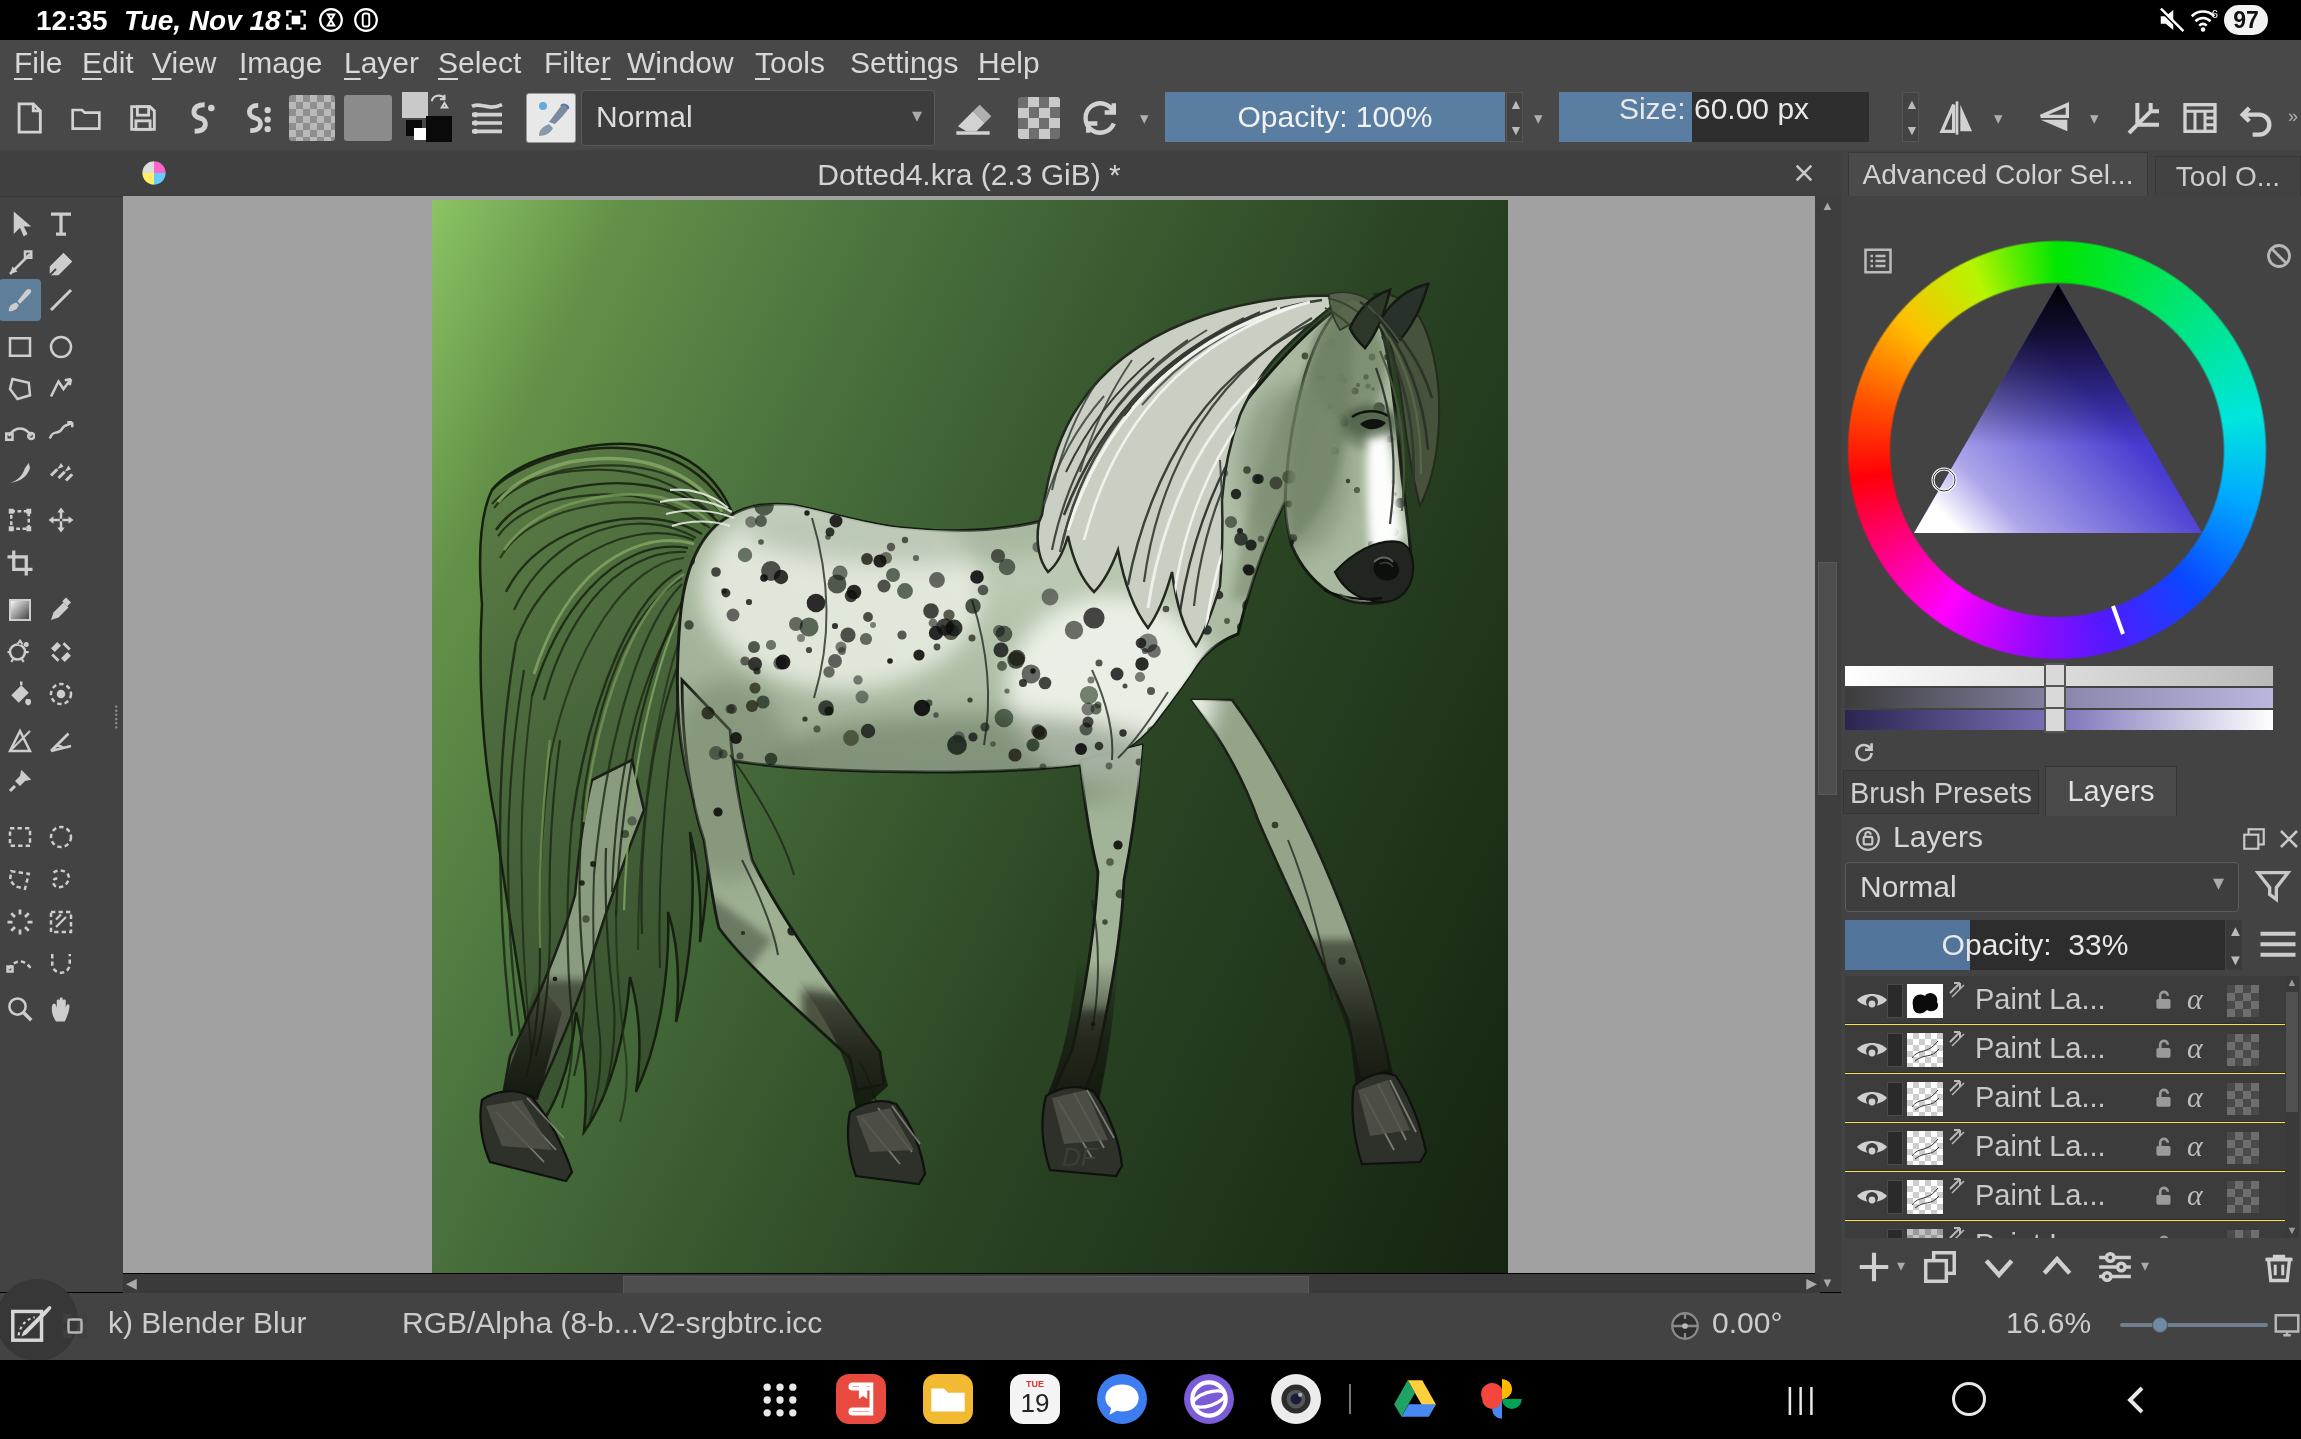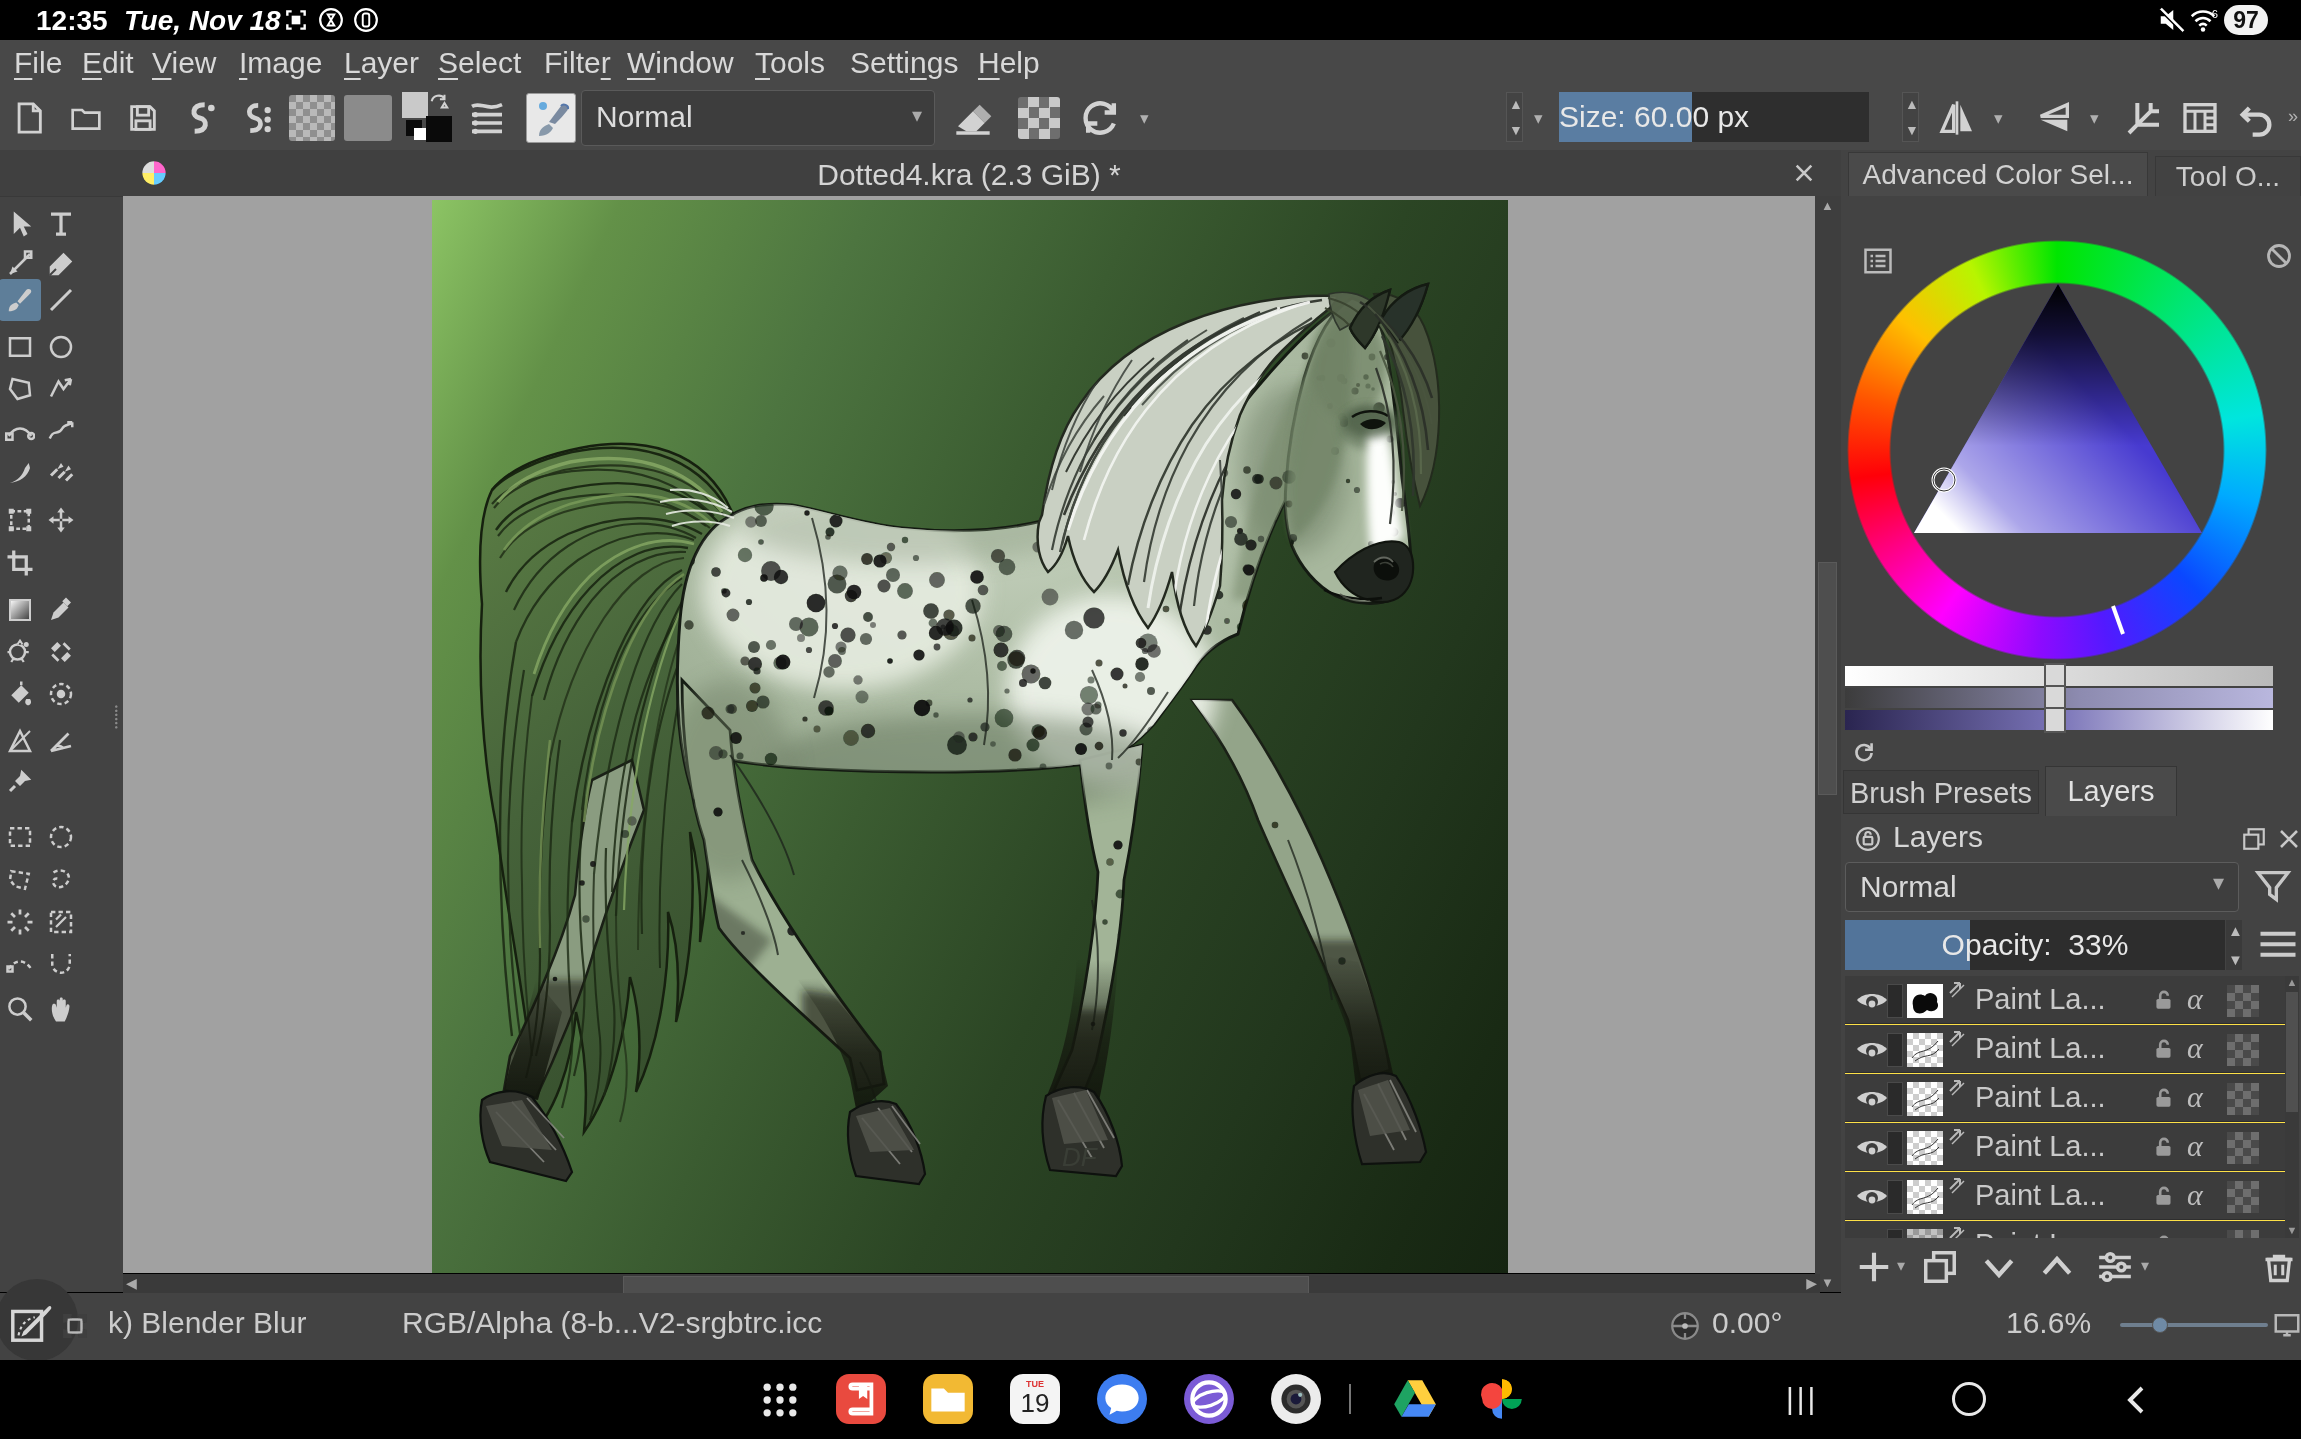--- a/index.html
+++ b/index.html
@@ -132,28 +132,31 @@
     <div style="position:absolute;left:950px;top:12px;width:46px;height:40px"><svg width="46" height="40" viewBox="0 0 24 24">
         <path d="M3 17 L12 8 L19 15 L14 20 H8 Z" fill="#d2d2d2"></path>
         <path d="M12 8 L16 4 L23 11 L19 15" fill="#d2d2d2" opacity="0.75"></path>
         <path d="M2 21 H22" stroke="#d2d2d2" stroke-width="2"></path>
       </svg></div>
     <div style="position:absolute;left:1018px;top:11px;width:42px;height:42px;background:repeating-conic-gradient(#c9c9c9 0% 25%, #6e6e6e 0% 50%) 0 0/21px 21px;border-radius:3px"></div>
     <div style="position:absolute;left:1078px;top:10px;width:46px;height:44px"><svg width="46" height="44" viewBox="0 0 24 24">
         <path d="M19 9 A8 8 0 1 0 19 15 M19 4 v5 h-5 M5 20 v-5 h5" stroke="#d2d2d2" stroke-width="2.4" fill="none"></path>
       </svg></div>
     <span style="position:absolute;left:1140px;top:22px;color:#b0b0b0;font-size:17px">▾</span>
+    <div style="position:absolute;left:1165px;top:6px;width:340px;height:50px;background:#5a7da2;color:#f2f2f2;font-size:30px;">
+      <span style="position:absolute;width:100%;text-align:center;top:8px">Opacity: 100%</span>
+    </div>
 <div style="position:absolute;left:1506px;top:6px;width:17px;height:50px;background:#434343;border:1px solid #555">
       <span style="position:absolute;left:2px;top:3px;color:#bbb;font-size:14px">▲</span>
       <span style="position:absolute;left:2px;bottom:3px;color:#bbb;font-size:14px">▼</span>
     </div>
 <span style="position:absolute;left:1534px;top:22px;color:#b0b0b0;font-size:17px">▾</span>
     <div style="position:absolute;left:1559px;top:6px;width:310px;height:50px;background:#2e2e2e;color:#e8e8e8;font-size:30px;">
 <div style="position:absolute;left:0;top:0;width:133px;height:50px;background:#5a7da2"></div>
-<span style="position:absolute;width:100%;text-align:left;top:8px">Size: 60.00 px</span>
+<span style="position:absolute;width:100%;text-align:center;top:0">Size: 60.00 px</span>
     </div>
 <div style="position:absolute;left:1902px;top:6px;width:17px;height:50px;background:#434343;border:1px solid #555">
       <span style="position:absolute;left:2px;top:3px;color:#bbb;font-size:14px">▲</span>
       <span style="position:absolute;left:2px;bottom:3px;color:#bbb;font-size:14px">▼</span>
     </div>
     <div style="position:absolute;left:1937px;top:10px;width:40px;height:44px"><svg width="40" height="44" viewBox="0 0 24 24">
         <path d="M10 4 V20 H3 Z" fill="none" stroke="#d2d2d2" stroke-width="2"></path>
         <path d="M14 4 V20 H21 Z" fill="#d2d2d2"></path>
         <path d="M12 2 V22" stroke="#d2d2d2" stroke-width="1.6"></path>
       </svg></div>

